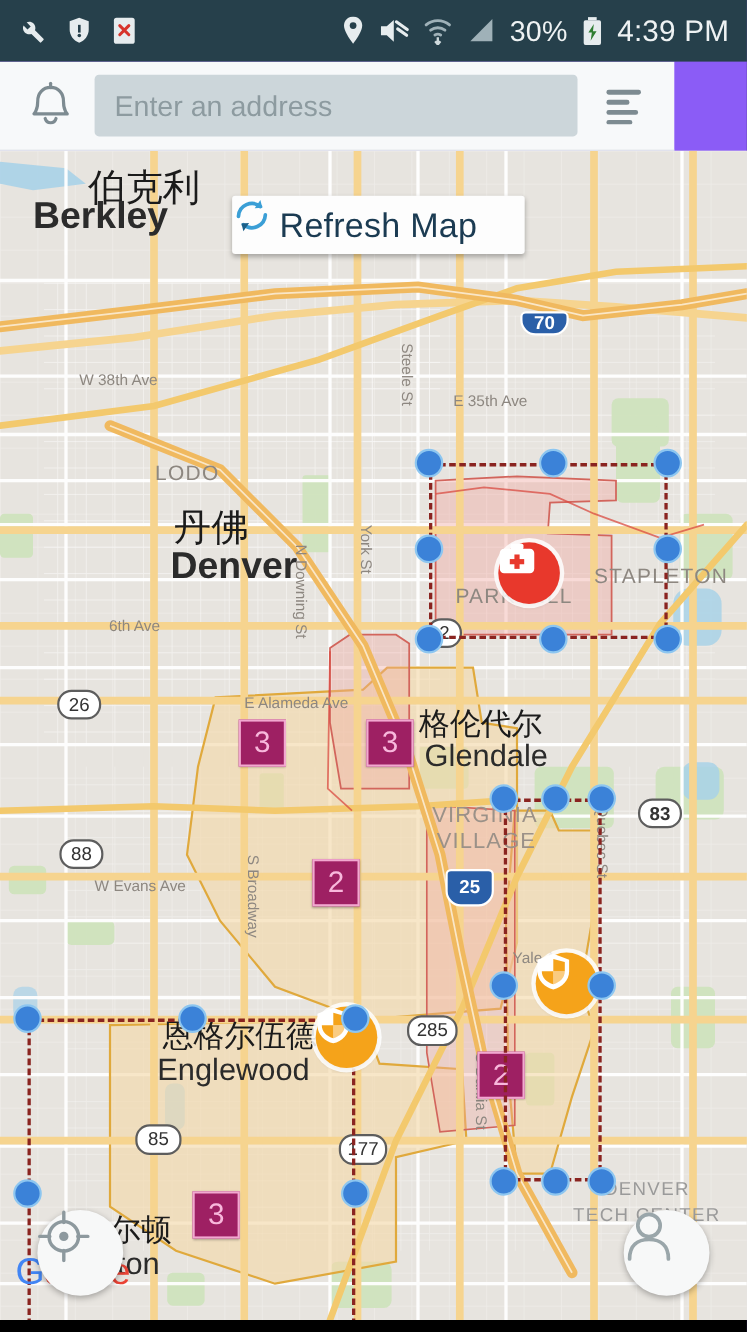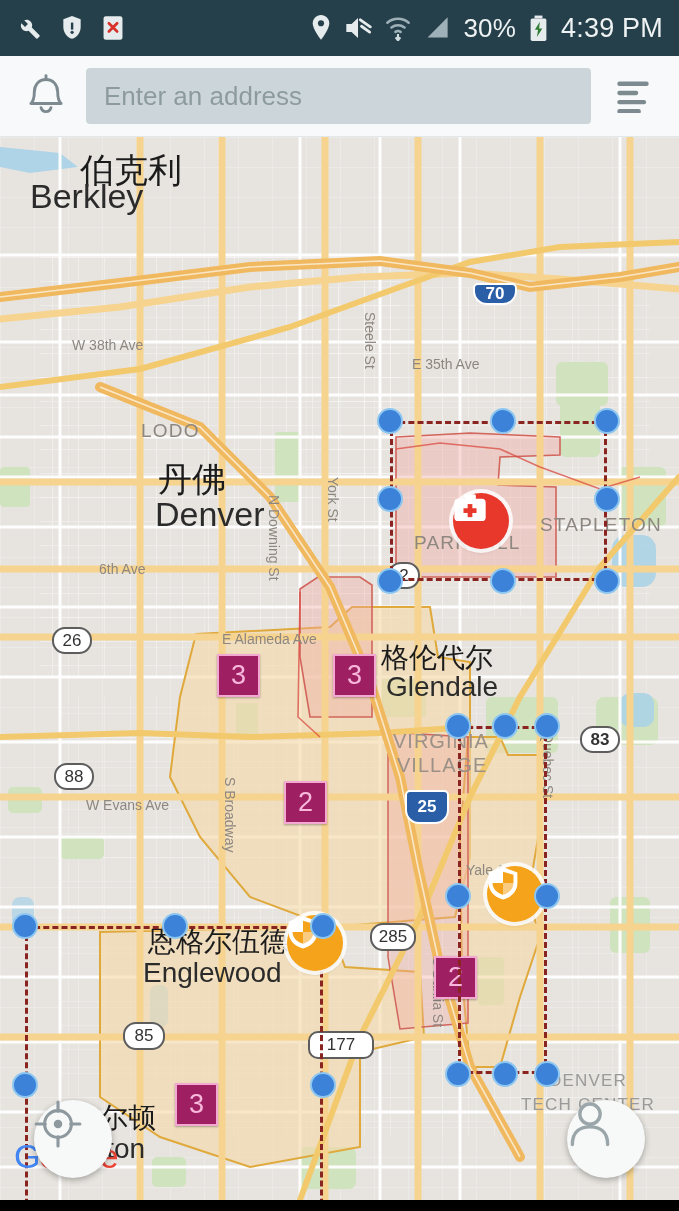--- a/index.html
+++ b/index.html
@@ -33,21 +33,21 @@
     font-size: 26px;
     font-weight: 400;
     letter-spacing: 0.2px;
     line-height: 1;
   }
   .sb-time { font-size: 27px; }
 
   
   .searchbar {
     position: absolute; top: 56px; left: 0;
-    width: 679px; height: 81px;
+    width: 613px; height: 81px;
     background: #f7f9fa;
     display: flex; align-items: center;
     padding: 0 18px;
     z-index: 55;
     border-bottom: 1px solid #e2e7e9;
   }
   .bell-btn {
     width: 56px; height: 56px;
     display: flex; align-items: center; justify-content: center;
     flex: 0 0 auto;
@@ -104,21 +104,21 @@
   }
 
   
   .mlabel {
     position: absolute;
     white-space: nowrap;
     pointer-events: none;
     z-index: 14;
   }
   .lbl-city-cn { font-size: 34px; color: #1b1b1b; font-weight: 400; }
-  .lbl-city-en { font-size: 34px; color: #2b2b2b; font-weight: 400; }
+  .lbl-city-en { font-size: 34px; color: #2b2b2b; font-weight: 700; }
   .lbl-town-cn { font-size: 28px; color: #1b1b1b; }
   .lbl-town-en { font-size: 28px; color: #2b2b2b; }
   .lbl-hood  { font-size: 19px; color: #8d8780; letter-spacing: 1.2px; }
   .lbl-hood2 { font-size: 20px; color: #9b9188; letter-spacing: 1px; }
   .lbl-street{ font-size: 14px; color: #8d8780; }
   .lbl-dist  { font-size: 17px; color: #9a9a9a; letter-spacing: 1.2px; }
   .lbl-vert  { writing-mode: vertical-rl; }
 
   
   .shield {
@@ -420,20 +420,29 @@
         <path d="M100 250 L200 290 L270 360 L330 450 L370 545 L400 640 L418 730 L440 830 L470 930 L520 1020"></path>
       </g>
 
       <g stroke="#d94b42" stroke-width="1.6" fill="none" opacity="0.75">
         <path d="M396 312 L440 306 L500 312 L540 330 L600 352 L640 340"></path>
         <path d="M300 455 L298 580 L320 600"></path>
       </g>
     </svg>
 
 
+    <div class="refresh-btn">
+      <svg width="36" height="36" viewBox="0 0 28 28">
+        <path d="M4.5 14.5 A9.5 9.5 0 0 1 20 7.6" fill="none" stroke="#3b9fd6" stroke-width="2.6" stroke-linecap="round"></path>
+        <path d="M23.5 13.5 A9.5 9.5 0 0 1 8 20.4" fill="none" stroke="#3b9fd6" stroke-width="2.6" stroke-linecap="round"></path>
+        <path d="M20 3 L21.4 8.4 L16 8.8 Z" fill="#3b9fd6"></path>
+        <path d="M8 25 L6.6 19.6 L12 19.2 Z" fill="#1c5f88"></path>
+      </svg>
+      <span class="refresh-label">Refresh Map</span>
+    </div>
 
     <div id="label-layer">
         <div class="mlabel lbl-city-cn" style="left: 36px; top: 11px; margin-left: 44px;">伯克利</div>
         <div class="mlabel lbl-city-en" style="left: 30px; top: 40px;">Berkley</div>
         <div class="mlabel lbl-city-cn" style="left: 158px; top: 320px;">丹佛</div>
         <div class="mlabel lbl-city-en" style="left: 155px; top: 358px;">Denver</div>
         <div class="mlabel lbl-hood" style="left: 141px; top: 283px;">LODO</div>
         <div class="mlabel lbl-town-cn" style="left: 381px; top: 502px;">格伦代尔</div>
         <div class="mlabel lbl-town-en" style="left: 386px; top: 534px;">Glendale</div>
         <div class="mlabel lbl-town-cn" style="left: 148px; top: 786px;">恩格尔伍德</div>
@@ -456,21 +465,21 @@
         <div class="mlabel lbl-street lbl-vert" style="left: 266px; top: 358px;">N Downing St</div>
         <div class="mlabel lbl-street lbl-vert" style="left: 325px; top: 340px;">York St</div>
         <div class="mlabel lbl-street lbl-vert" style="left: 540px; top: 595px;">Quebec St</div>
         <div class="mlabel lbl-street lbl-vert" style="left: 222px; top: 640px;">S Broadway</div>
         <div class="mlabel lbl-street lbl-vert" style="left: 430px; top: 820px;">S Dahlia St</div>
       </div>
     <div id="shield-layer">
         <div class="shield" style="left: 52px; top: 490px; width: 40px; height: 27px;">26</div>
         <div class="shield" style="left: 54px; top: 626px; width: 40px; height: 27px;">88</div>
         <div class="shield" style="left: 123px; top: 885px; width: 42px; height: 28px;">85</div>
-        <div class="shield" style="left: 308px; top: 894px; width: 66px; height: 28px; border-radius: 10px;">177</div>
+        <div class="shield" style="left: 308px; top: 894px; width: 44px; height: 28px;">177</div>
         <div class="shield" style="left: 388px; top: 425px; width: 32px; height: 27px;">2</div>
         <div class="shield" style="left: 580px; top: 589px; width: 40px; height: 27px; font-weight: bold;">83</div>
         <div class="shield" style="left: 370px; top: 786px; width: 46px; height: 28px;">285</div>
         <div class="shield-i" style="left: 473px; top: 146px; width: 44px; height: 22px; background: rgb(42, 95, 168); border-radius: 5px 5px 14px 14px; border: 2px solid rgb(255, 255, 255);">70</div>
         <div class="shield-i" style="left: 405px; top: 653px; width: 44px; height: 34px; background: rgb(42, 95, 168); border-radius: 5px 5px 14px 14px; border: 2px solid rgb(255, 255, 255);">25</div>
       </div>
     <div id="selection-layer">
         <div style="position: absolute; left: 390px; top: 284px; width: 217px; height: 160px; border: 3px dashed rgb(138, 36, 32); z-index: 25; pointer-events: none;"></div>
         <div class="handle" style="left: 377px; top: 271px;"></div>
         <div class="handle" style="left: 490px; top: 271px;"></div>

